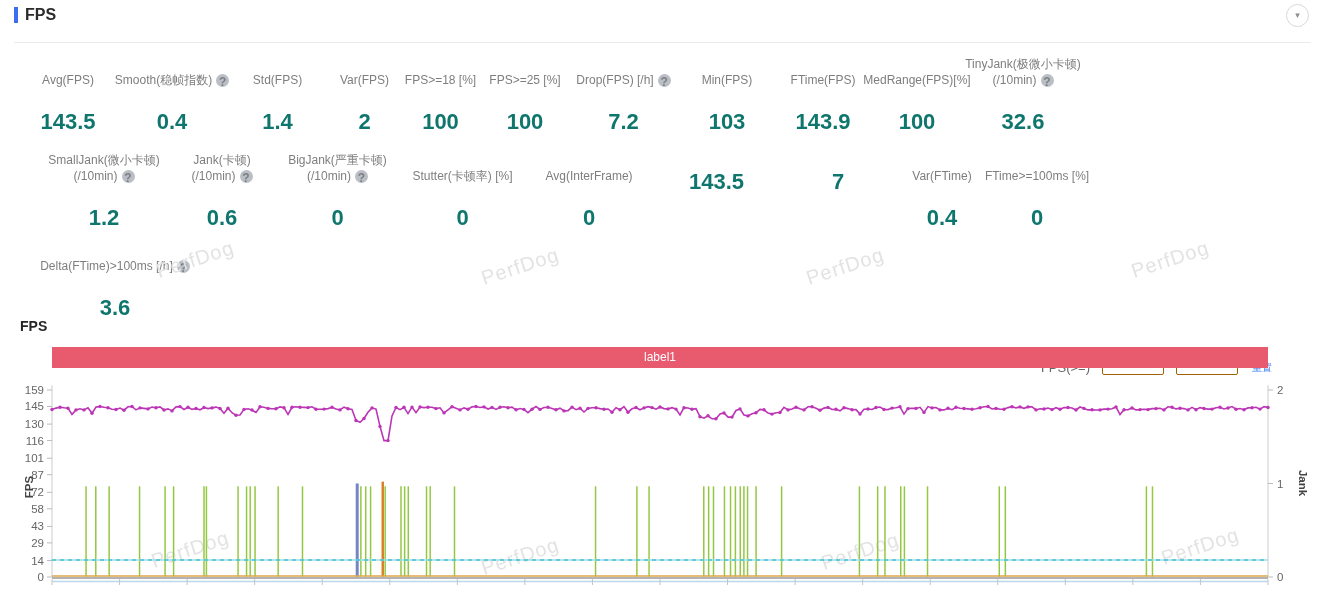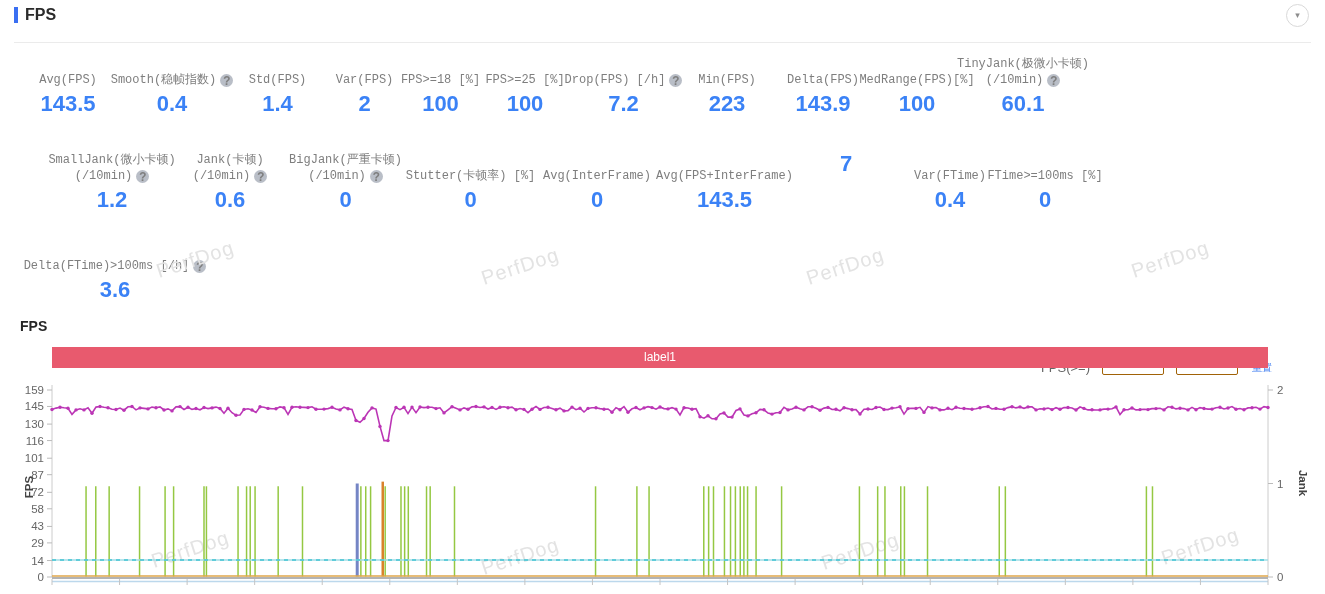--- a/index.html
+++ b/index.html
@@ -13,26 +13,26 @@
   .hdr-title{font-size:16px;font-weight:bold;color:#2b2b2b;}
   .collapse-btn{
     position:absolute;top:4px;right:16px;width:21px;height:21px;border:1px solid #d9d9d9;
     border-radius:50%;display:flex;align-items:center;justify-content:center;cursor:pointer;background:#fff;
   }
   .collapse-btn .tri{font-size:9px;color:#8c8c8c;line-height:1;}
   .divider{position:absolute;top:42px;left:14px;right:14px;height:1px;background:#ebebeb;}
   
   .mrow{position:absolute;display:flex;}
   #row1{top:52px;left:20px;}
-  #row2{top:148px;left:48px;}
+  #row2{top:148px;left:40px;}
   #row3{top:238px;left:20px;}
   .metric{display:flex;flex-direction:column;align-items:center;}
   .metric .lbl{display:flex;flex-direction:column;justify-content:flex-end;align-items:center;min-height:36px;}
-  .metric .lbl span{font-size:12px;color:#7e7e7e;white-space:nowrap;line-height:16px;text-align:center;font-family:Liberation Mono, monospace;}
-  .metric .val{margin-top:3px;font-size:22px;font-weight:bold;color:#3b82f6;text-align:center;}
+  .metric .lbl span{font-size:12px;color:#7e7e7e;white-space:nowrap;line-height:16px;text-align:center;}
+  .metric .val{margin-top:21px;font-size:22px;font-weight:bold;color:#0f766e;text-align:center;}
   .help{
     display:inline-block;width:13px;height:13px;border-radius:50%;background:#b9bec7;color:#fff;
     font-size:9px;line-height:13px;text-align:center;margin-left:4px;vertical-align:-2px;cursor:pointer;font-weight:bold;
   }
   #row1 .metric:nth-child(1){width:96px}#row1 .metric:nth-child(2){width:112px}
   #row1 .metric:nth-child(3){width:99px}#row1 .metric:nth-child(4){width:75px}
   #row1 .metric:nth-child(5){width:77px}#row1 .metric:nth-child(6){width:92px}
   #row1 .metric:nth-child(7){width:105px}#row1 .metric:nth-child(8){width:102px}
   #row1 .metric:nth-child(9){width:90px}#row1 .metric:nth-child(10){width:98px}
   #row1 .metric:nth-child(11){width:114px}#row1 .metric:nth-child(12){width:180px}
@@ -120,43 +120,43 @@
     <div class="lbl">
       <span class="l1">Drop(FPS) [/h]<span class="help">?</span></span>
     </div>
     <div class="val">7.2</div>
   </div>
 
   <div class="metric">
     <div class="lbl">
       <span class="l1">Min(FPS)</span>
     </div>
-    <div class="val">223</div>
-  </div>
-
-  <div class="metric">
-    <div class="lbl">
-      <span class="l1">Delta(FPS)</span>
+    <div class="val">103</div>
+  </div>
+
+  <div class="metric">
+    <div class="lbl">
+      <span class="l1">FTime(FPS)</span>
     </div>
     <div class="val">143.9</div>
   </div>
 
   <div class="metric">
     <div class="lbl">
       <span class="l1">MedRange(FPS)[%]</span>
     </div>
     <div class="val">100</div>
   </div>
 
   <div class="metric">
     <div class="lbl">
       <span class="l1">TinyJank(极微小卡顿)</span>
         <span class="l2">(/10min)<span class="help">?</span></span>
     </div>
-    <div class="val">60.1</div>
+    <div class="val">32.6</div>
   </div>
 </div>
 <div class="mrow" id="row2">
   <div class="metric">
     <div class="lbl">
       <span class="l1">SmallJank(微小卡顿)</span>
         <span class="l2">(/10min)<span class="help">?</span></span>
     </div>
     <div class="val">1.2</div>
   </div>
@@ -185,23 +185,20 @@
   </div>
 
   <div class="metric">
     <div class="lbl">
       <span class="l1">Avg(InterFrame)</span>
     </div>
     <div class="val">0</div>
   </div>
 
   <div class="metric">
-    <div class="lbl">
-      <span class="l1">Avg(FPS+InterFrame)</span>
-    </div>
     <div class="val">143.5</div>
   </div>
 
   <div class="metric">
     <div class="val">7</div>
   </div>
 
 
   <div class="metric">
     <div class="lbl">

